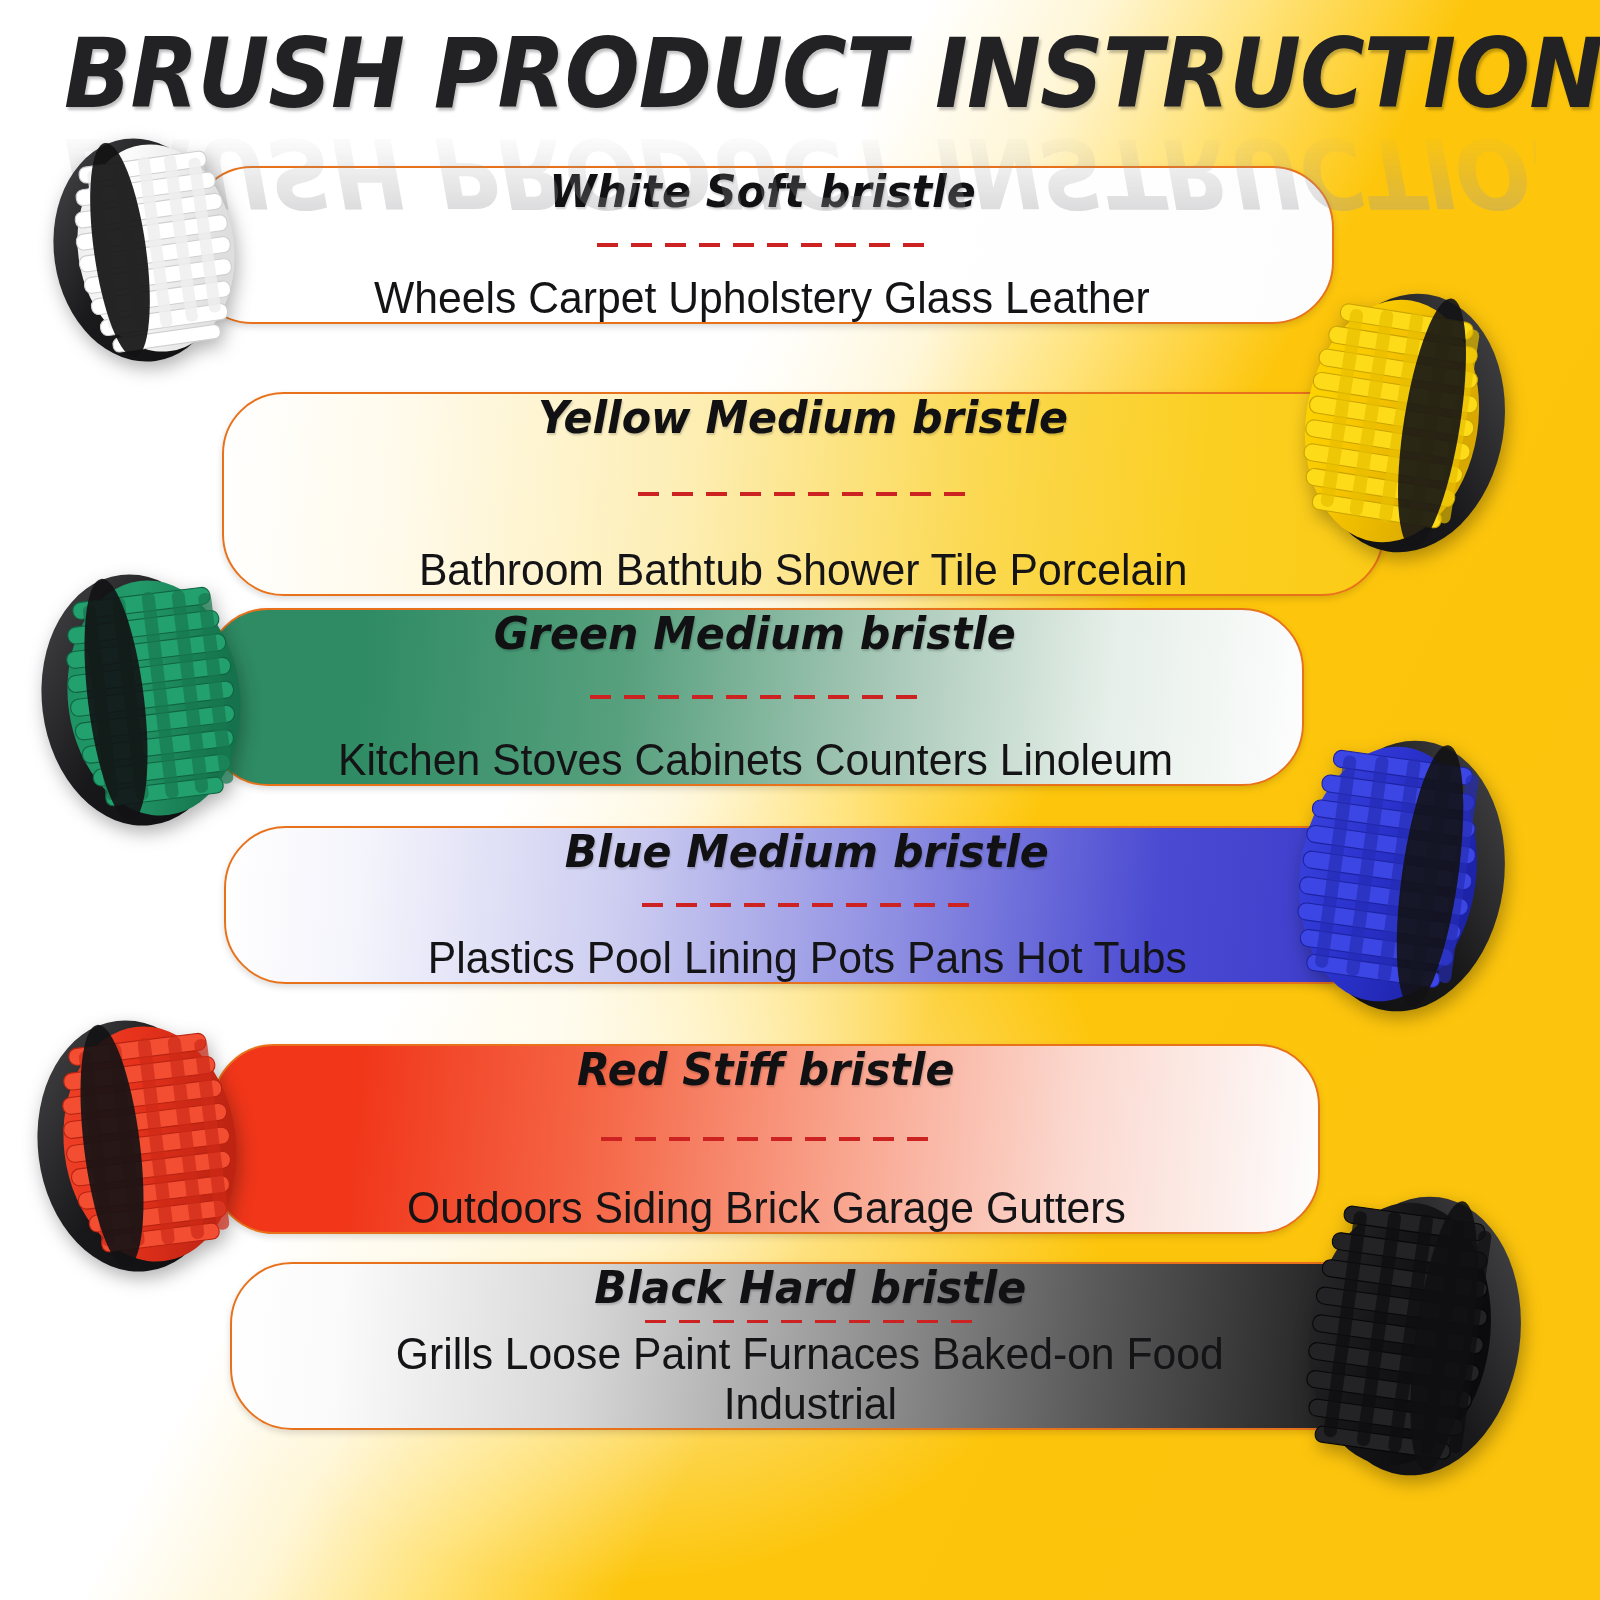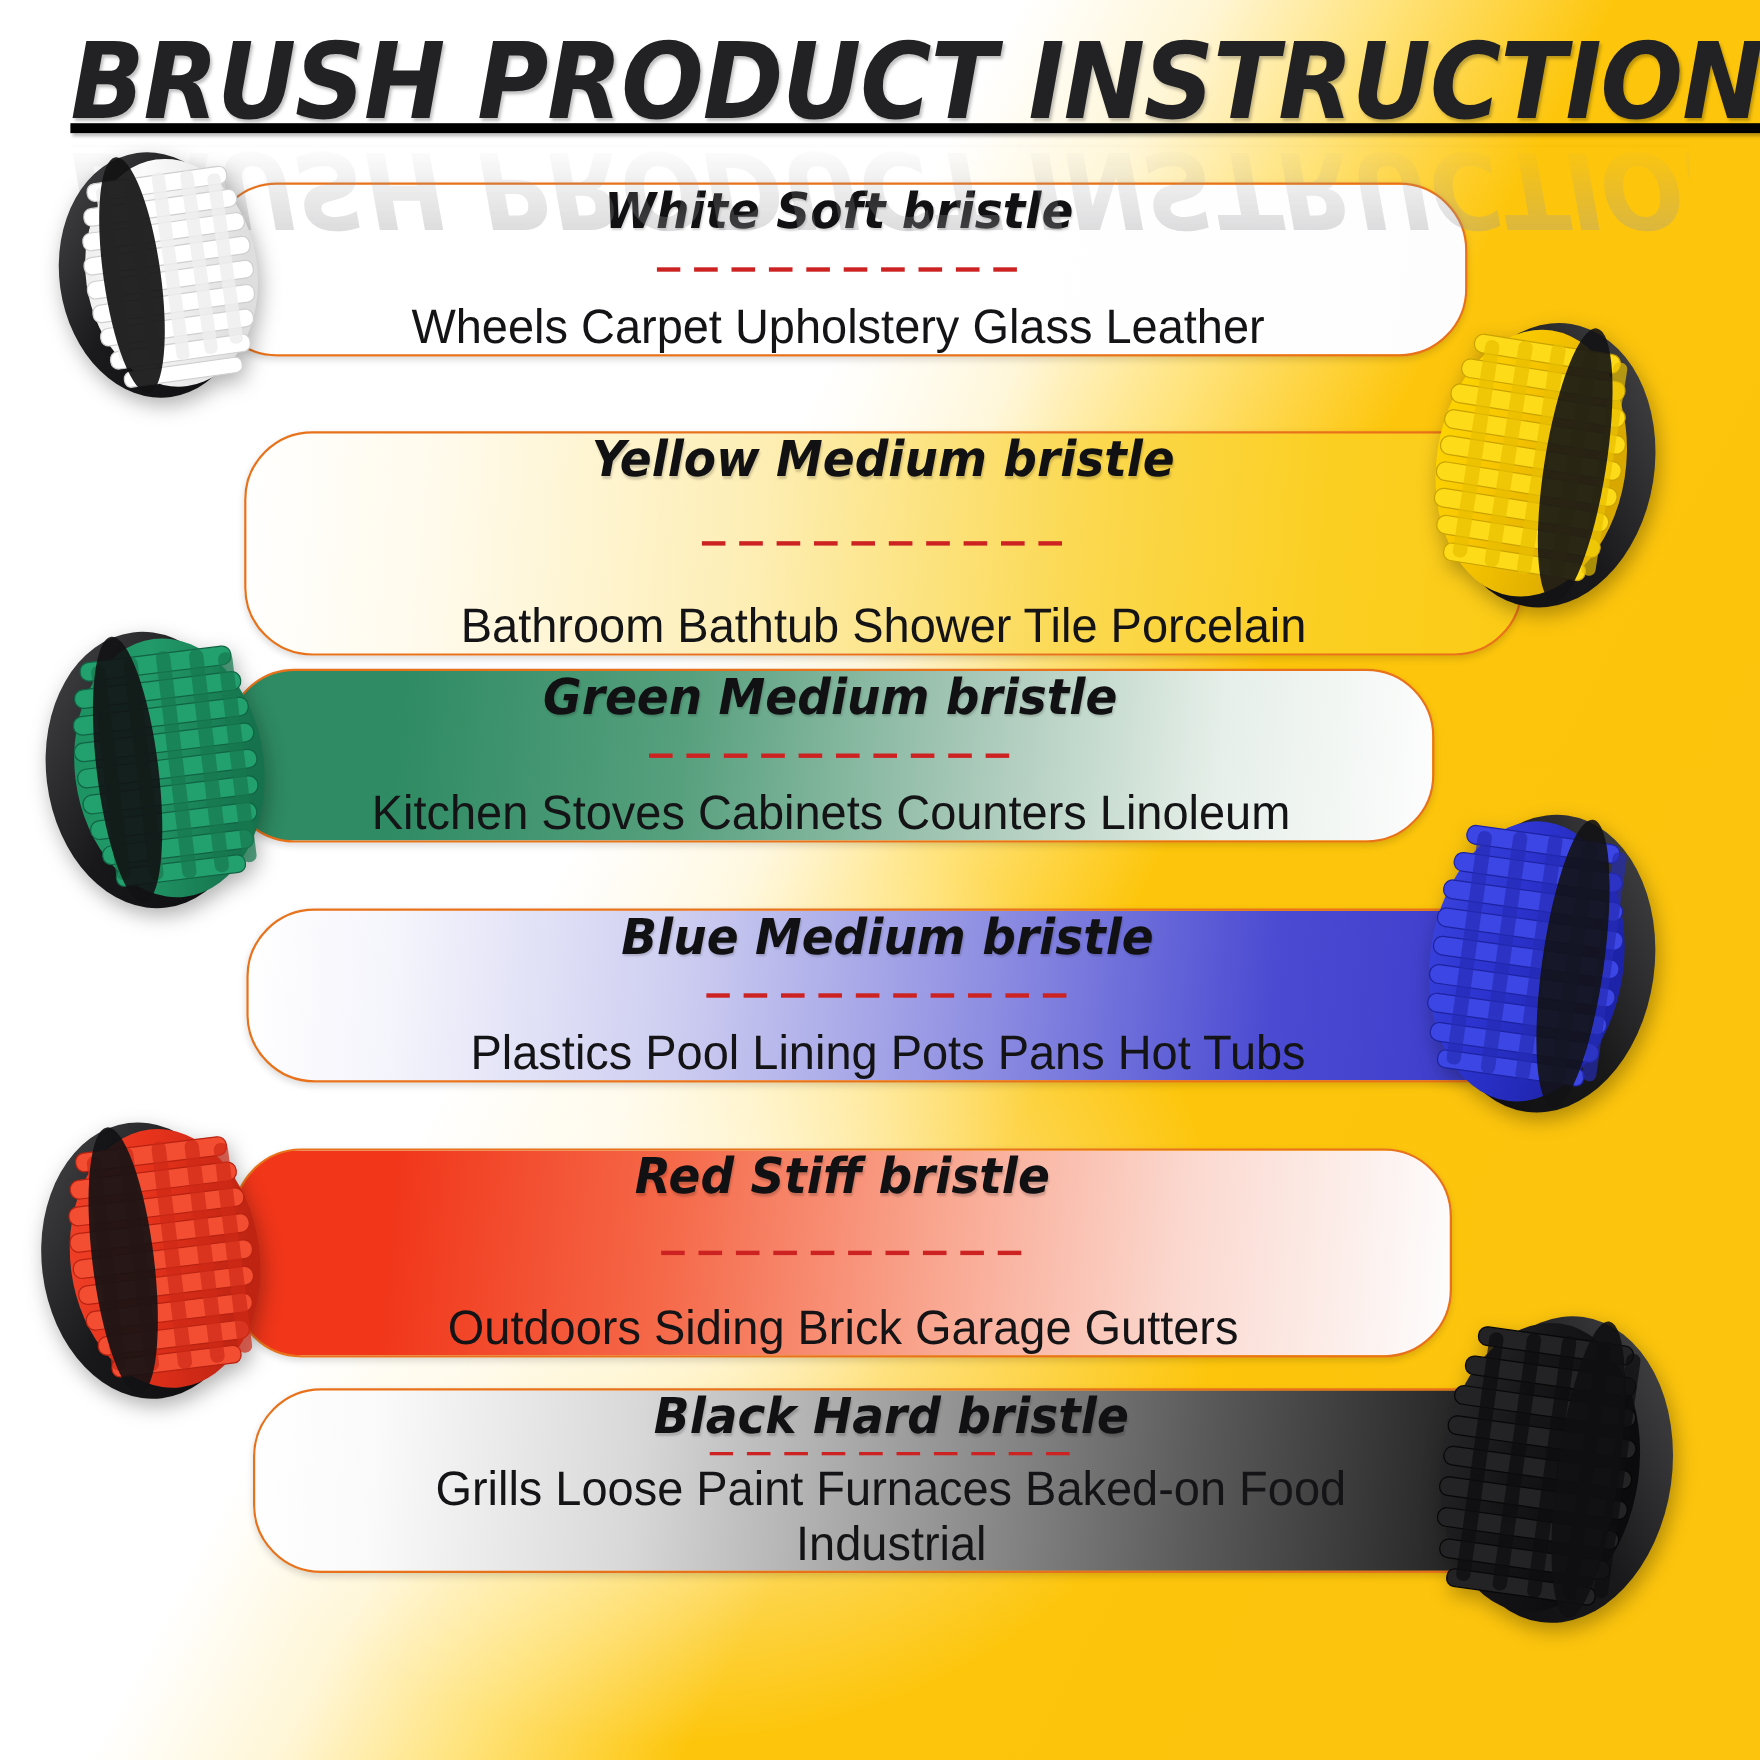--- a/index.html
+++ b/index.html
@@ -41,21 +41,20 @@
 
   #page { position: absolute; inset: 0; z-index: 5; }
 
   
   .title-wrap {
     position: absolute;
     left: 0; top: 26px;
     width: 1600px;
     text-align: center;
     z-index: 8;
-    text-decoration: underline;
   }
   .title {
     font-family: "DejaVu Sans", sans-serif;
     font-weight: bold;
     font-style: italic;
     font-size: 96px;
     letter-spacing: -1px;
     color: #222225;
     transform: scaleX(0.92);
     line-height: 1.0;
@@ -301,21 +300,21 @@
         <rect x="74" y="32" width="13" height="196" rx="6"></rect>
         <rect x="104" y="28" width="13" height="204" rx="6"></rect>
         <rect x="134" y="26" width="13" height="208" rx="6"></rect>
         <rect x="164" y="28" width="13" height="204" rx="6"></rect>
         <rect x="190" y="34" width="13" height="192" rx="6"></rect>
       </g>
     </g>
     <ellipse cx="96" cy="134" rx="28" ry="122" fill="#121214" transform="rotate(-7 96 134)" opacity="0.9"></ellipse>
   </svg>
 
-  <div class="pill fill-green" style="left:206px; top:608px; width:1098px; height:158px;">
+  <div class="pill fill-green" style="left:206px; top:608px; width:1098px; height:178px;">
     <div class="pill-head">Green Medium bristle</div>
     <div class="dash" style="width:330px;"></div>
     <div class="pill-sub">Kitchen Stoves Cabinets Counters Linoleum</div>
   </div>
 
   <svg class="brush" style="left:1272px; top:728px;" width="248" height="292" viewBox="0 0 248 292">
     <defs>
       <linearGradient id="bb-base" x1="1" y1="0" x2="0" y2="1">
         <stop offset="0%" stop-color="#49494c"></stop>
           <stop offset="50%" stop-color="#181819"></stop>

